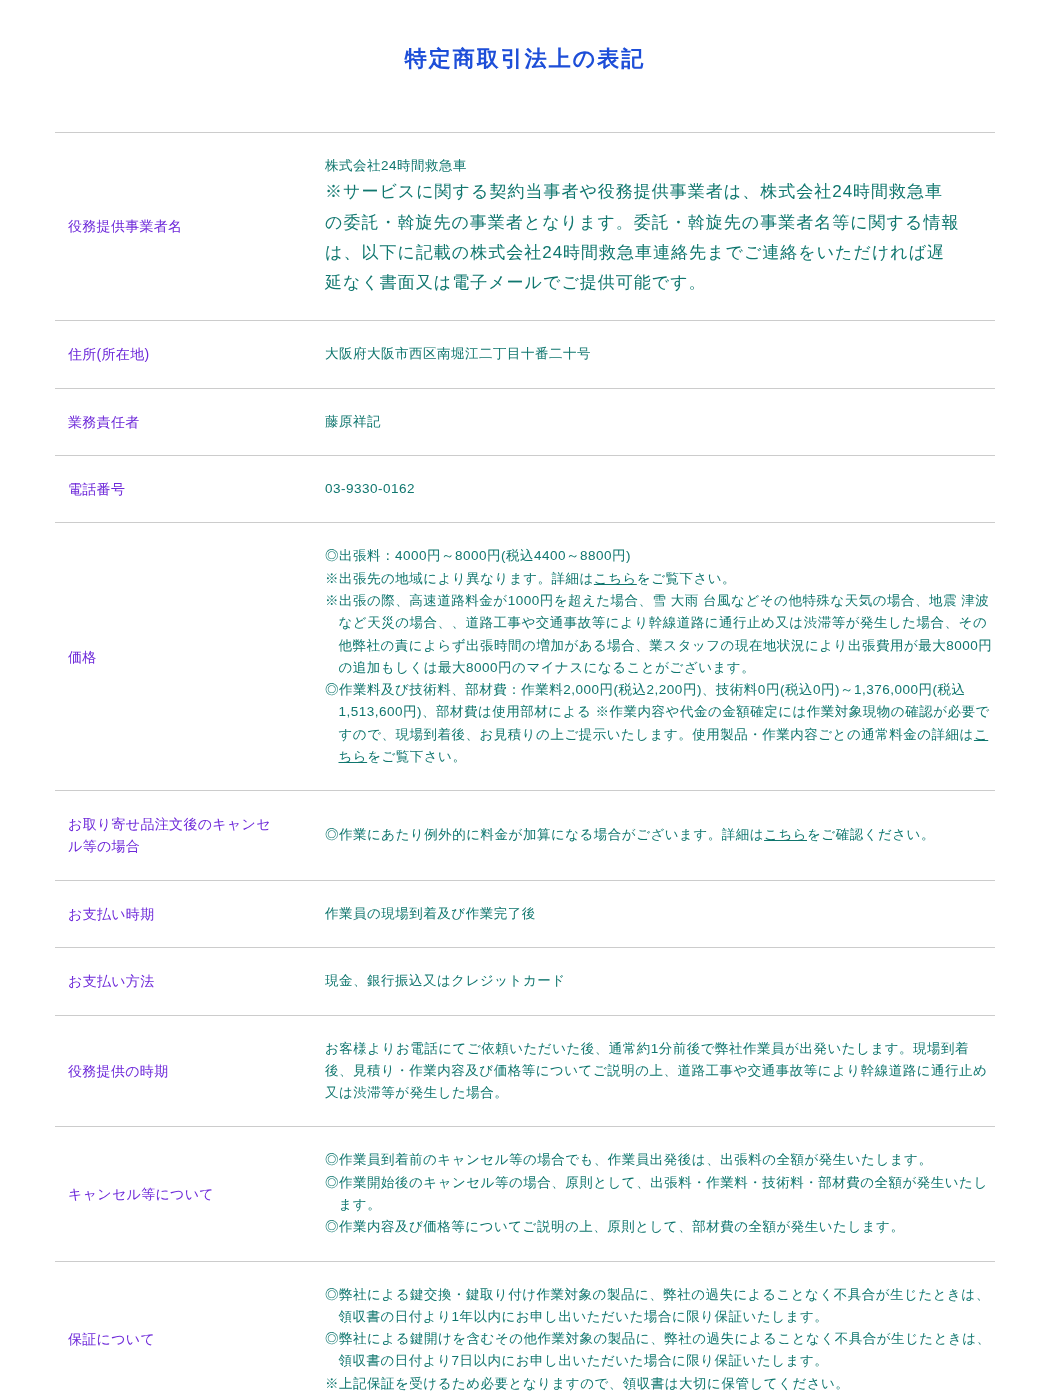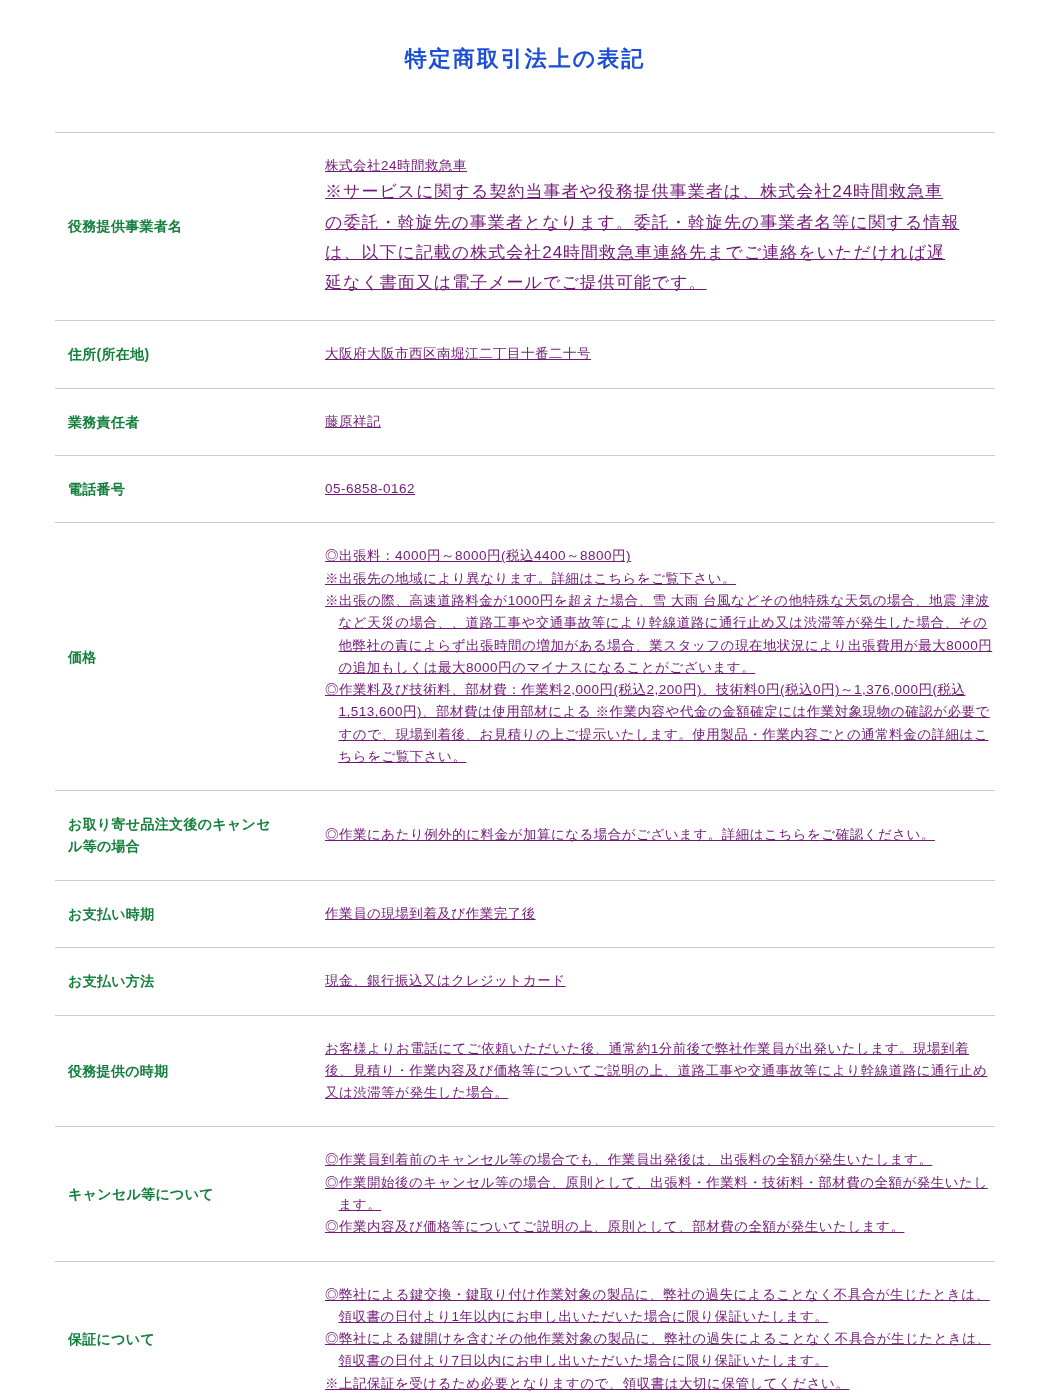--- a/index.html
+++ b/index.html
@@ -29,34 +29,33 @@
     border-collapse: collapse;
   }
   table.notice-table tr { border-top: 1px solid #cccccc; }
   table.notice-table tr:last-child { border-bottom: 1px solid #cccccc; }
   th.row-label {
     width: 217px;
     padding: 22px 40px 22px 13px;
     text-align: left;
     vertical-align: middle;
     font-size: 14px;
-    font-weight: bold;
+    font-weight: normal;
     letter-spacing: 0.3px;
     line-height: 1.6;
-    color: #15803d;
+    color: #6d28d9;
   }
   td.row-value {
     width: 670px;
     padding: 22px 0;
     vertical-align: middle;
     font-size: 13.5px;
     letter-spacing: 0.5px;
     line-height: 1.65;
-    color: #701a75;
-    text-decoration: underline;
+    color: #0f766e;
   }
   td.row-value p { margin: 0; }
   .company-name { margin: 0 0 8px 0; }
   .provider-note {
     font-size: 17px;
     letter-spacing: 1px;
     line-height: 1.78;
     max-width: 635px;
   }
   .hang {
@@ -98,21 +97,21 @@
       <tr>
         <th class="row-label">業務責任者</th>
         <td class="row-value">
           <p>藤原祥記</p>
         </td>
       </tr>
 
       <tr>
         <th class="row-label">電話番号</th>
         <td class="row-value">
-          <p>05-6858-0162</p>
+          <p>03-9330-0162</p>
         </td>
       </tr>
 
       <tr>
         <th class="row-label">価格</th>
         <td class="row-value">
           <p class="hang">◎出張料：4000円～8000円(税込4400～8800円)</p>
           <p class="hang"><span>※出張先の地域により異なります。詳細は</span><a class="inline-link">こちら</a><span>をご覧下さい。</span></p>
           <p class="hang">※出張の際、高速道路料金が1000円を超えた場合、雪 大雨 台風などその他特殊な天気の場合、地震 津波など天災の場合、、道路工事や交通事故等により幹線道路に通行止め又は渋滞等が発生した場合、その他弊社の責によらず出張時間の増加がある場合、業スタッフの現在地状況により出張費用が最大8000円の追加もしくは最大8000円のマイナスになることがございます。</p>
           <p class="hang"><span>◎作業料及び技術料、部材費：作業料2,000円(税込2,200円)、技術料0円(税込0円)～1,376,000円(税込 1,513,600円)、部材費は使用部材による ※作業内容や代金の金額確定には作業対象現物の確認が必要ですので、現場到着後、お見積りの上ご提示いたします。使用製品・作業内容ごとの通常料金の詳細は</span><a class="inline-link">こちら</a><span>をご覧下さい。</span></p>

